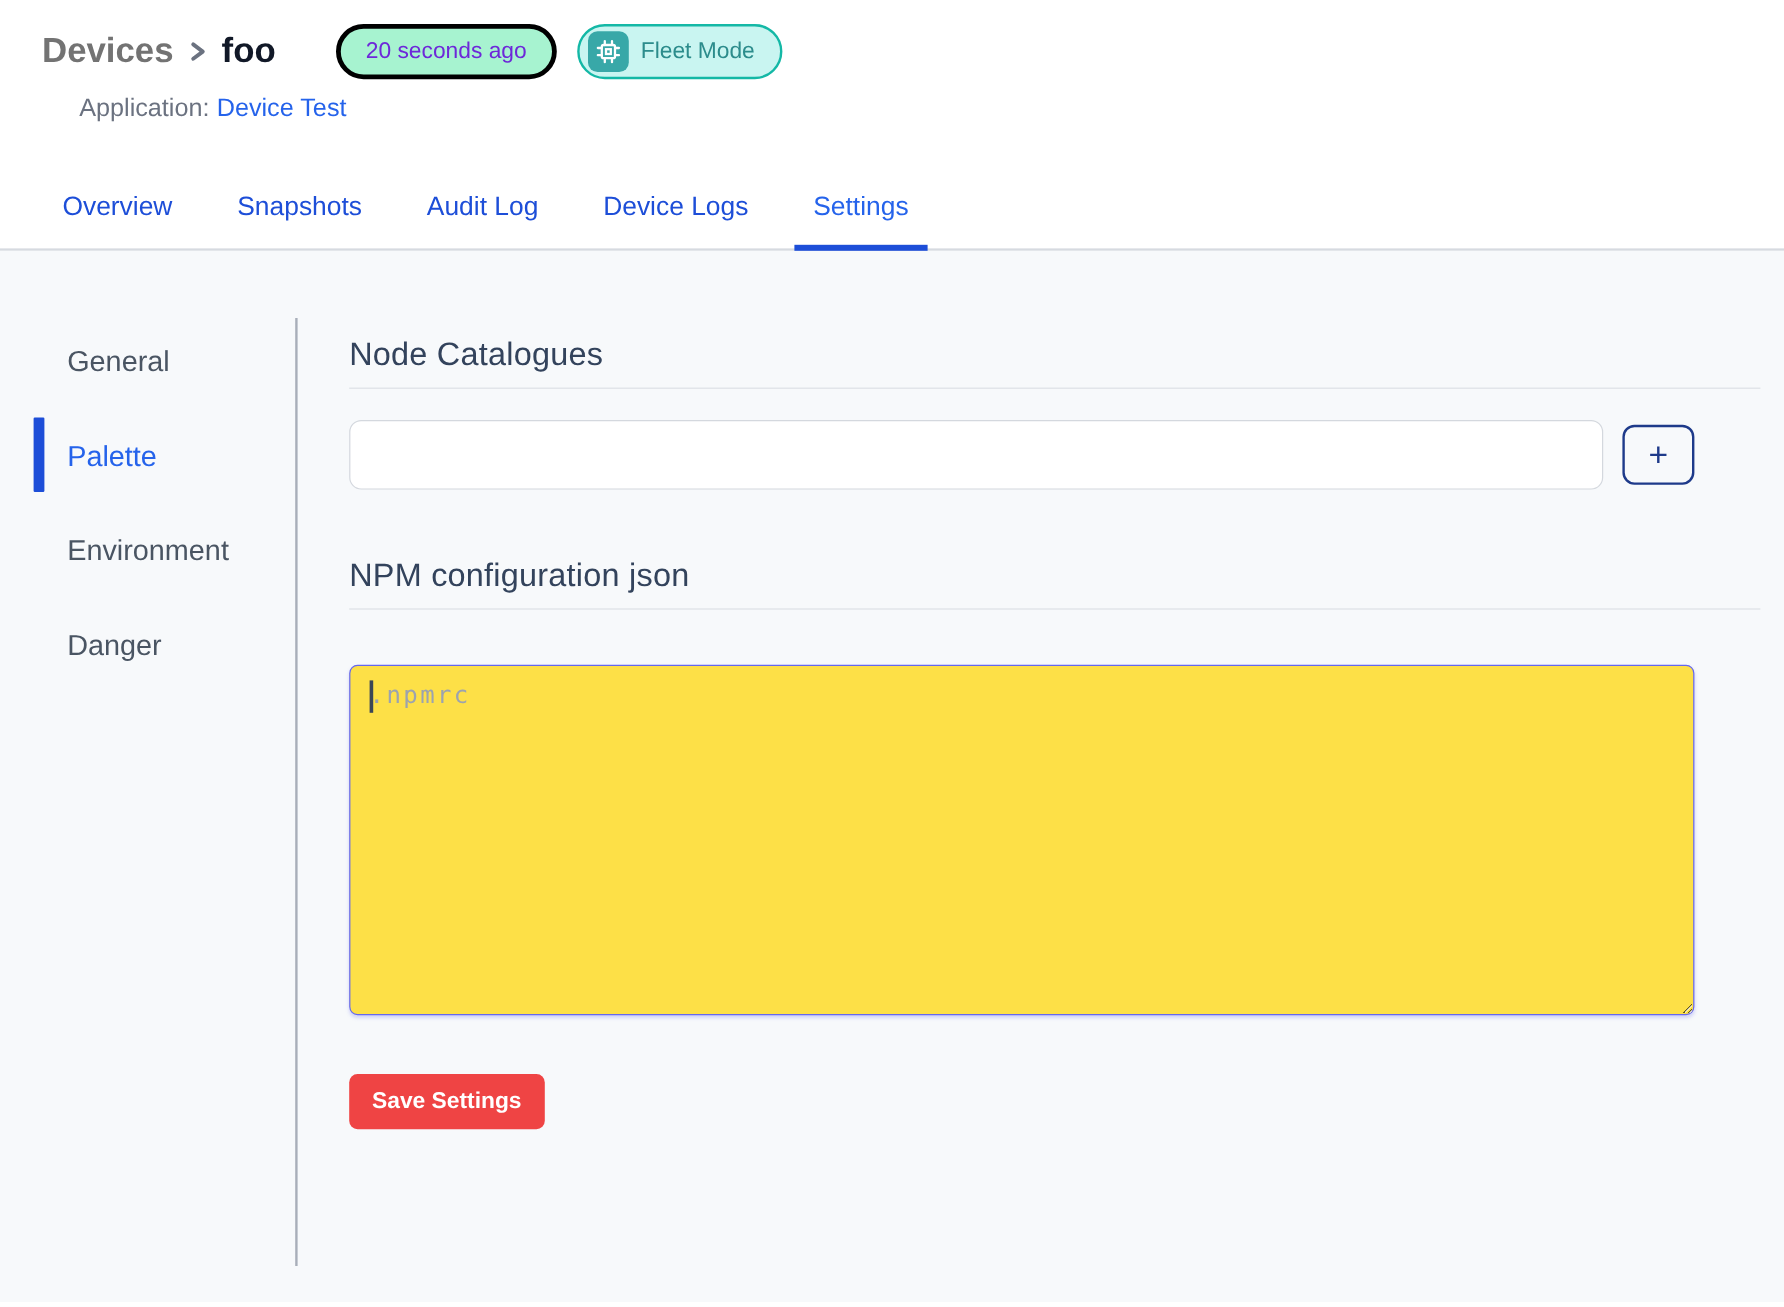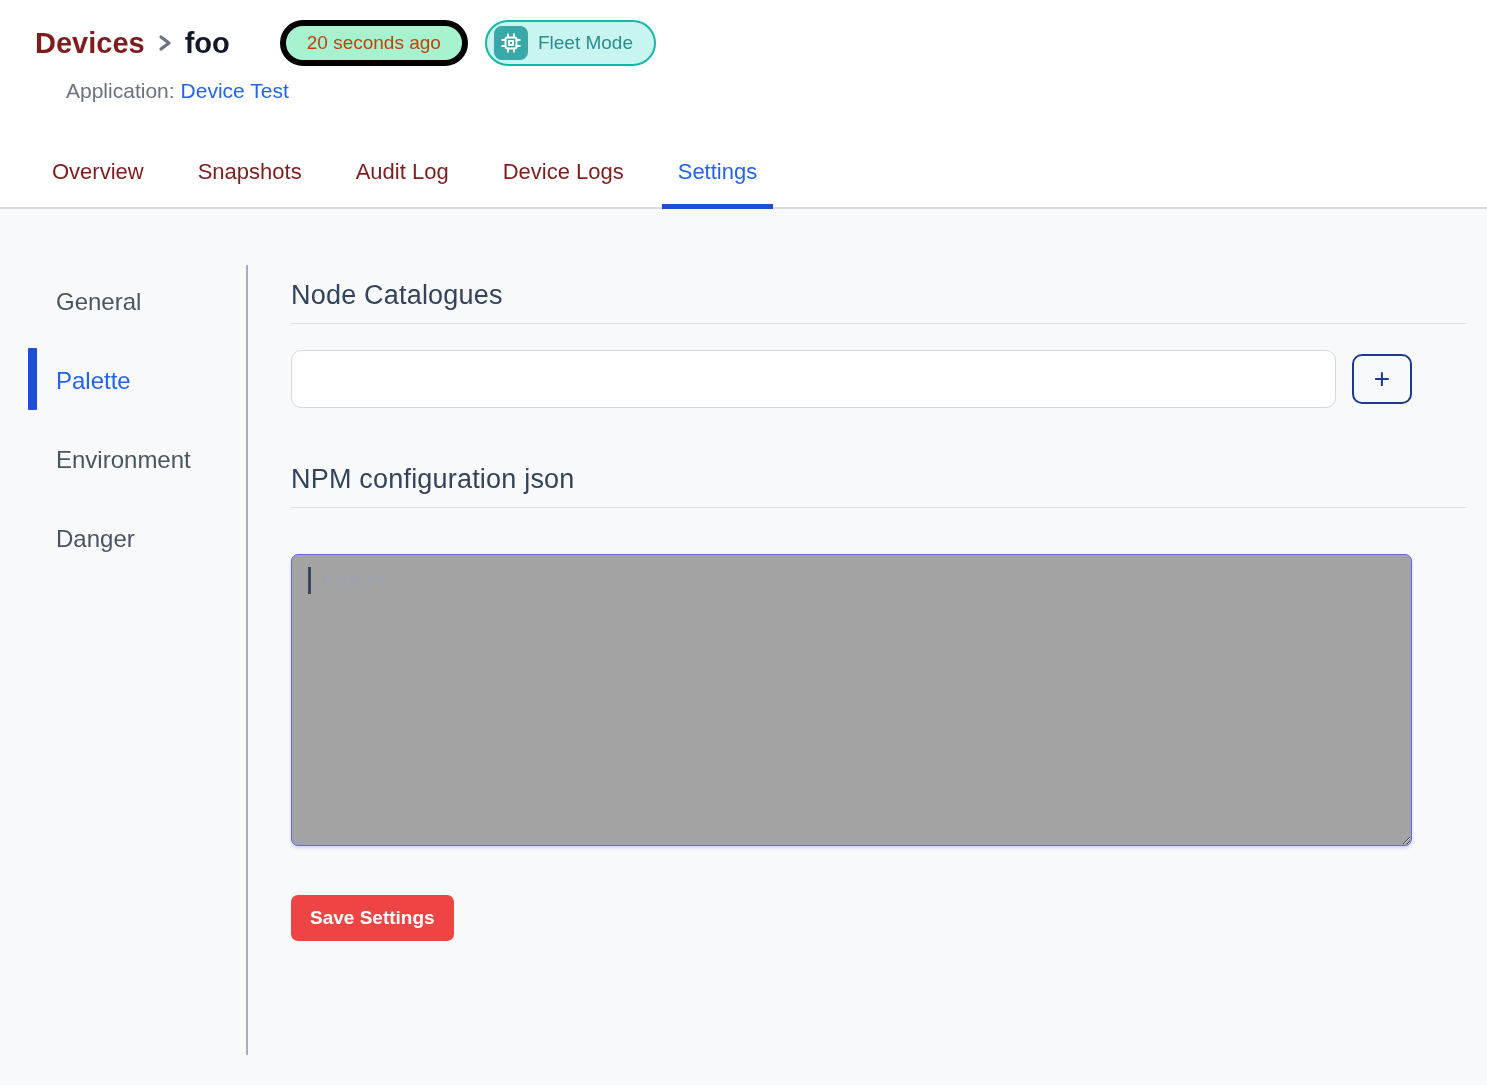--- a/index.html
+++ b/index.html
@@ -9,43 +9,43 @@
     background: #ffffff;
     font-family: "Liberation Sans", sans-serif;
     color: #2d3748;
     overflow: hidden;
   }
 
   
   .page-header { padding: 20px 35px 0 35px; background: #ffffff; }
   .breadcrumb-row { display: flex; align-items: center; }
   .breadcrumb { display: flex; align-items: center; gap: 12px; margin: 0 50px 0 0; font-size: 29px; font-weight: 700; }
-  .breadcrumb a { color: #7f1d1d; text-decoration: none; cursor: pointer; }
+  .breadcrumb a { color: #737373; text-decoration: none; cursor: pointer; }
   .breadcrumb .chev { display: flex; align-items: center; color: #6b7280; }
   .breadcrumb .current { color: #111827; }
   .badges { display: flex; align-items: center; gap: 17px; }
   .badge {
     display: inline-flex; align-items: center; gap: 10px;
     height: 46px; padding: 0 21px; border-radius: 26px; font-size: 19px;
     white-space: nowrap;
   }
-  .badge.green { background: #a7f3d0; border: 6px solid #000000; color: #c2410c; }
+  .badge.green { background: #a7f3d0; border: 4px solid #000000; color: #6d28d9; }
   .badge.teal  { background: #c9f5f1; border: 2px solid #14b8a6; color: #2c8c8c; padding-left: 7px; }
   .badge .play-icon { display: flex; }
   .chip-box {
     width: 34px; height: 34px; border-radius: 8px; background: #38a8a8;
     display: flex; align-items: center; justify-content: center;
   }
   .app-row { margin-top: 13px; font-size: 21px; color: #6b7280; margin-left: 31px; }
   .app-row a { color: #2563eb; text-decoration: none; cursor: pointer; margin-left: 6px; }
 
   
   .tabs { display: flex; margin-top: 56px; padding-left: 36px; border-bottom: 2px solid #d6dae0; background: #fff; }
   .tab {
-    position: relative; font-size: 22px; color: #7f1d1d;
+    position: relative; font-size: 22px; color: #1d4ed8;
     padding: 0 16px 22px 16px; margin-right: 22px; cursor: pointer;
   }
   .tab.active { color: #2563eb; }
   .tab .active-bar {
     position: absolute; left: 0; right: 0; bottom: -2px; height: 5px;
     background: #1d4ed8; display: none;
   }
   .tab.active .active-bar { display: block; }
 
   
@@ -89,21 +89,21 @@
     flex: 0 0 60px; height: 50px; background: transparent;
     border: 2px solid #1e3a8a; border-radius: 10px; color: #1e3a8a;
     font-size: 28px; line-height: 1; cursor: pointer; font-family: inherit;
   }
 
   .npm-section { margin-top: 56px; }
   .textarea-wrap { position: relative; margin-top: 46px; width: calc(100% - 55px); }
   .npmrc-textarea {
     display: block; width: 100%; height: 292px;
     border: 1.5px solid #6568ee; border-radius: 7px;
-    background: #a3a3a3; padding: 12px 16px;
+    background: #fde047; padding: 12px 16px;
     font-family: "DejaVu Sans Mono", monospace; font-size: 20px; color: #374151;
     resize: vertical; outline: none;
     box-shadow: 0 2px 3px rgba(101, 104, 238, 0.25);
   }
   .npmrc-textarea::placeholder { color: #9ca3af; letter-spacing: 2px; }
   .text-caret { position: absolute; left: 17px; top: 13px; width: 3px; height: 27px; background: #3b4656; }
 
   .save-btn {
     margin-top: 49px; margin-bottom: 32px;
     background: #ef4444; color: #ffffff;

